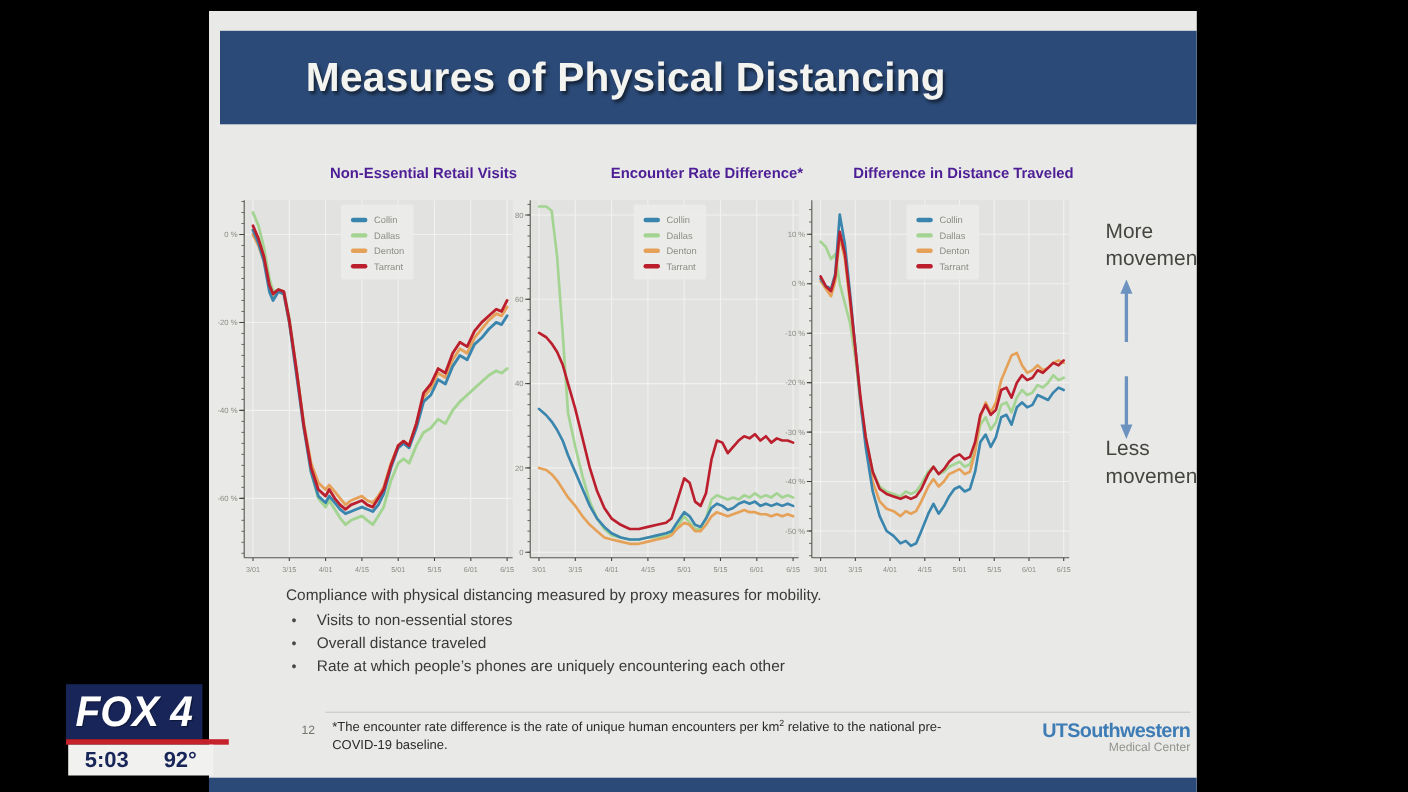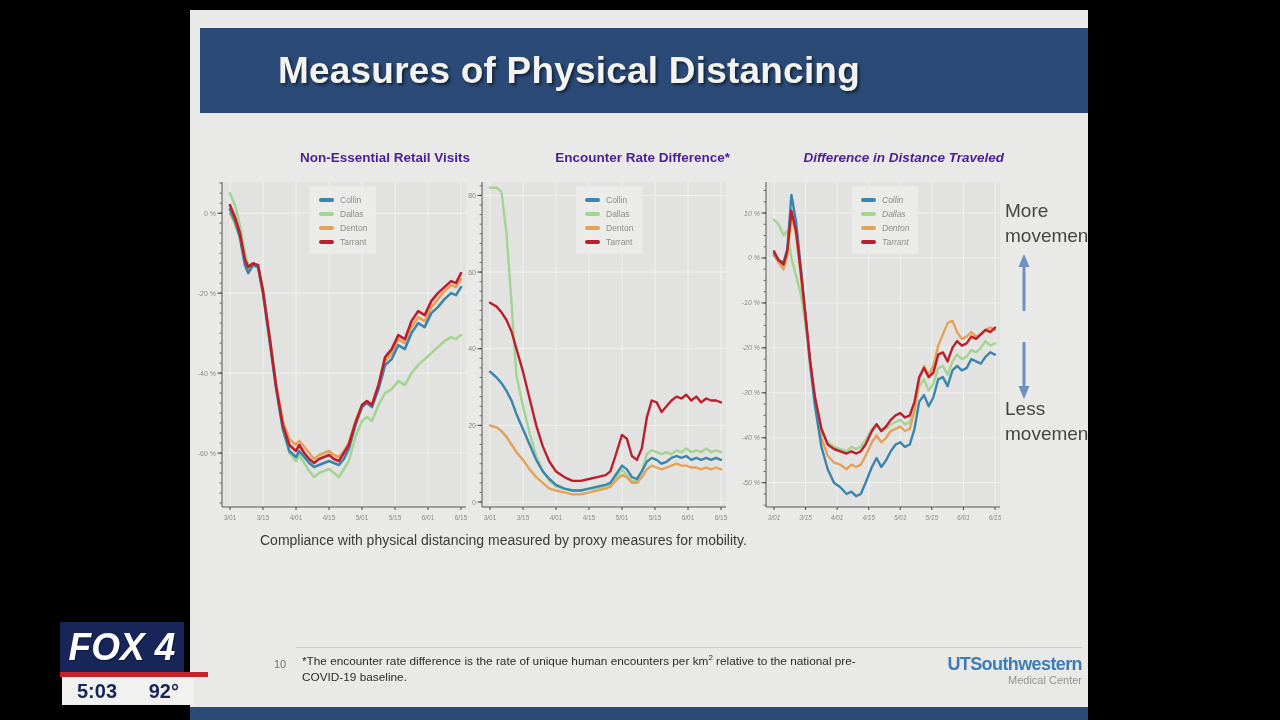--- a/index.html
+++ b/index.html
@@ -8,21 +8,21 @@
   .slide{position:absolute;left:190px;top:10px;width:898px;height:710px;
          background:var(--slide-bg);overflow:hidden;}
   .header-bar{position:absolute;left:10px;top:18px;width:888px;height:85px;
               background:var(--header-bg);}
   .page-title{color:#f3f3f0;font-size:37px;font-weight:bold;line-height:85px;
               padding-left:78px;text-shadow:2px 2px 3px rgba(0,0,0,0.55);letter-spacing:.2px;
               white-space:nowrap;}
   .chart{position:absolute;top:140px;}
   #chart0{left:8px;width:272px;}
   #chart1{left:268px;width:272px;}
-  #chart2{left:552px;width:262px;font-style:italic;}
+  #chart2{left:524px;width:262px;}
   .chart-title{font-size:13.5px;font-weight:bold;color:#4c1d95;text-align:right;height:20px;}
   .chart svg{display:block;}
   svg text{font-family:"Liberation Sans",sans-serif;}
   .legend{position:absolute;background:rgba(236,236,234,0.93);padding:7px 9px 5px 9px;border-radius:2px;}
   .lg-row{display:flex;align-items:center;height:14px;}
   .sw{width:15px;height:3.5px;border-radius:2px;margin-right:6px;flex:0 0 auto;}
   .lb{font-size:8.5px;color:#8d8d87;white-space:nowrap;}
   .move-label{position:absolute;font-size:19px;color:#454541;line-height:25px;width:100px;}
   #more-label{left:815px;top:188px;}
   #less-label{left:815px;top:386px;}
@@ -375,24 +375,29 @@
     <polygon points="8,1 2.5,14 13.5,14" fill="#6c92c0"></polygon>
   </svg>
   <svg class="arrow" id="arrow-down" width="16" height="64">
     <line x1="8" y1="4" x2="8" y2="50" stroke="#6c92c0" stroke-width="3"></line>
     <polygon points="8,61 2.5,48 13.5,48" fill="#6c92c0"></polygon>
   </svg>
   <div class="move-label" id="less-label">Less movement</div>
 
   <div class="body-text">
     <div>Compliance with physical distancing measured by proxy measures for mobility.</div>
+    <ul class="measures">
+      <li>Visits to non-essential stores</li>
+      <li>Overall distance traveled</li>
+      <li>Rate at which people’s phones are uniquely encountering each other</li>
+    </ul>
   </div>
 
   <div class="divider"></div>
-  <div class="page-num">10</div>
+  <div class="page-num">12</div>
   <div class="footnote">
     <span>*The encounter rate difference is the rate of unique human encounters per km</span><sup>2</sup><span> relative to the national pre-</span><br>
     <span>COVID-19 baseline.</span><br>
   </div>
 
   <div class="utsw">
     <div class="utsw-l1">UTSouthwestern</div>
     <div class="utsw-l2">Medical Center</div>
   </div>
 

